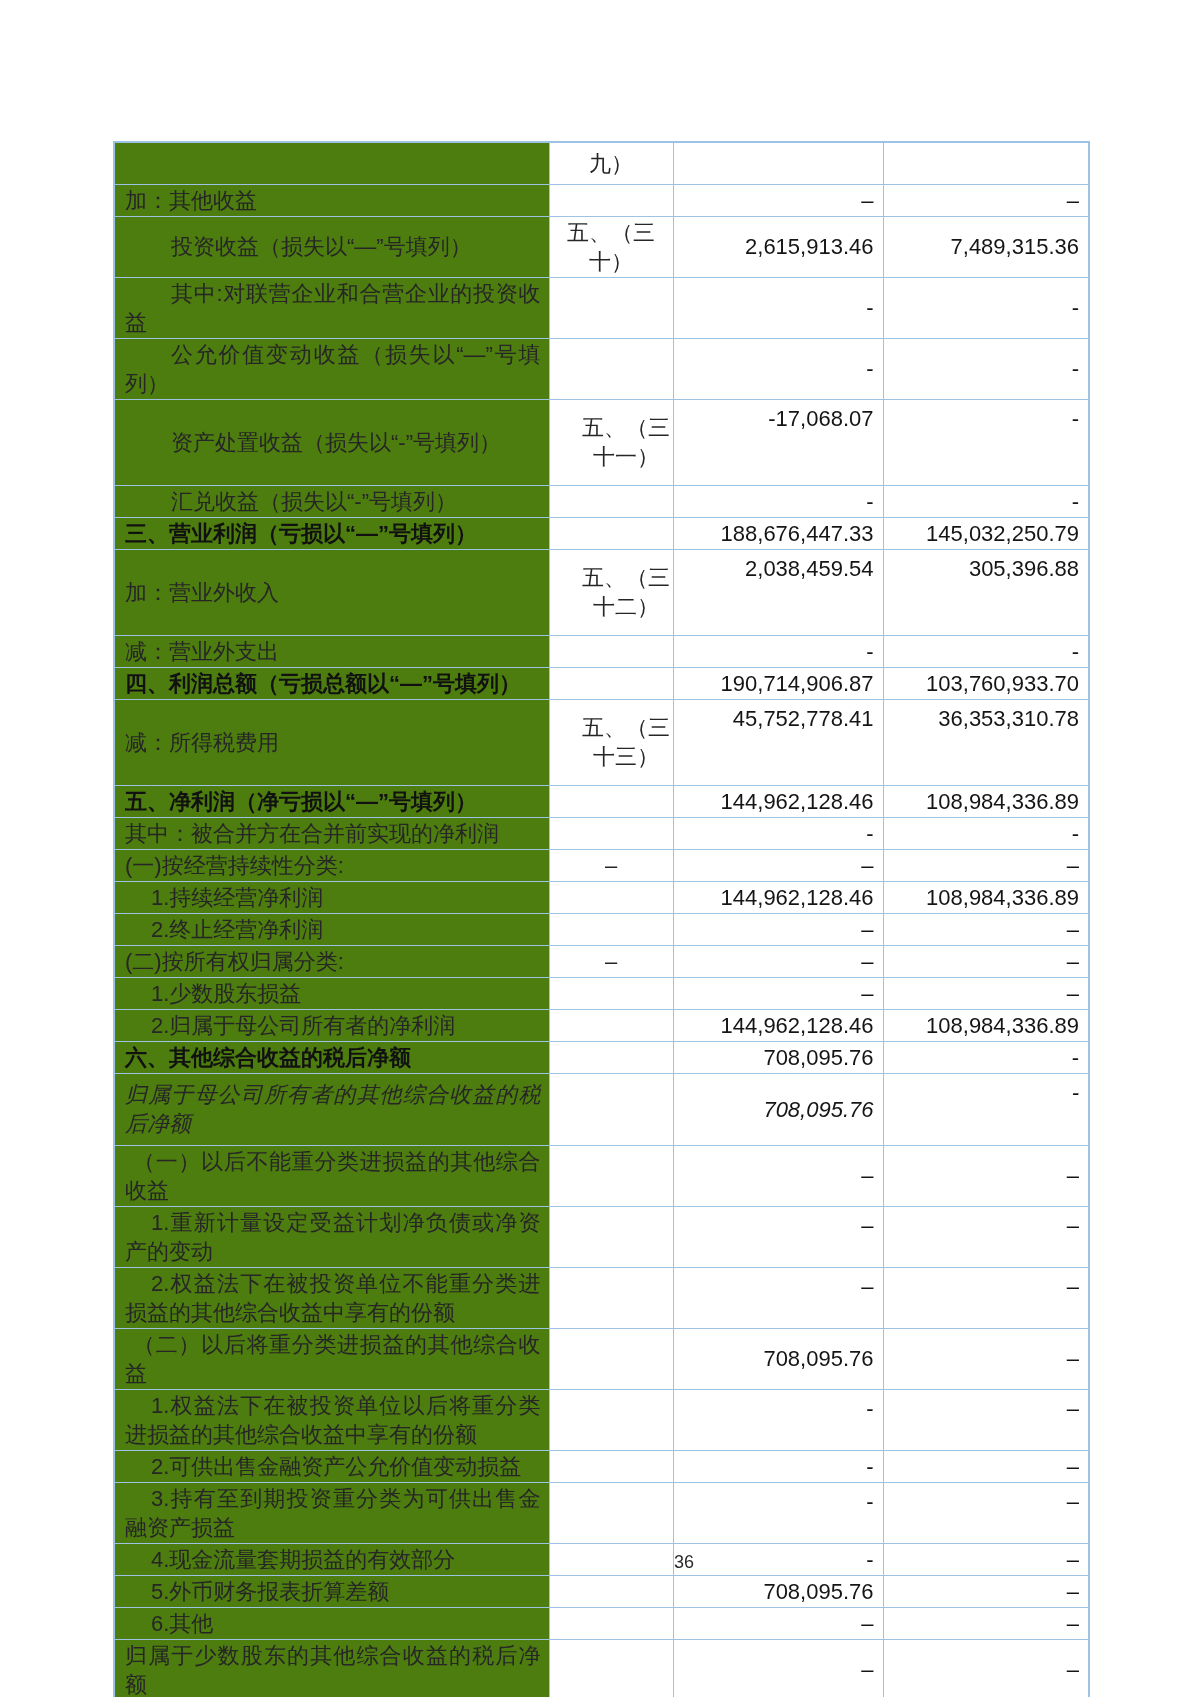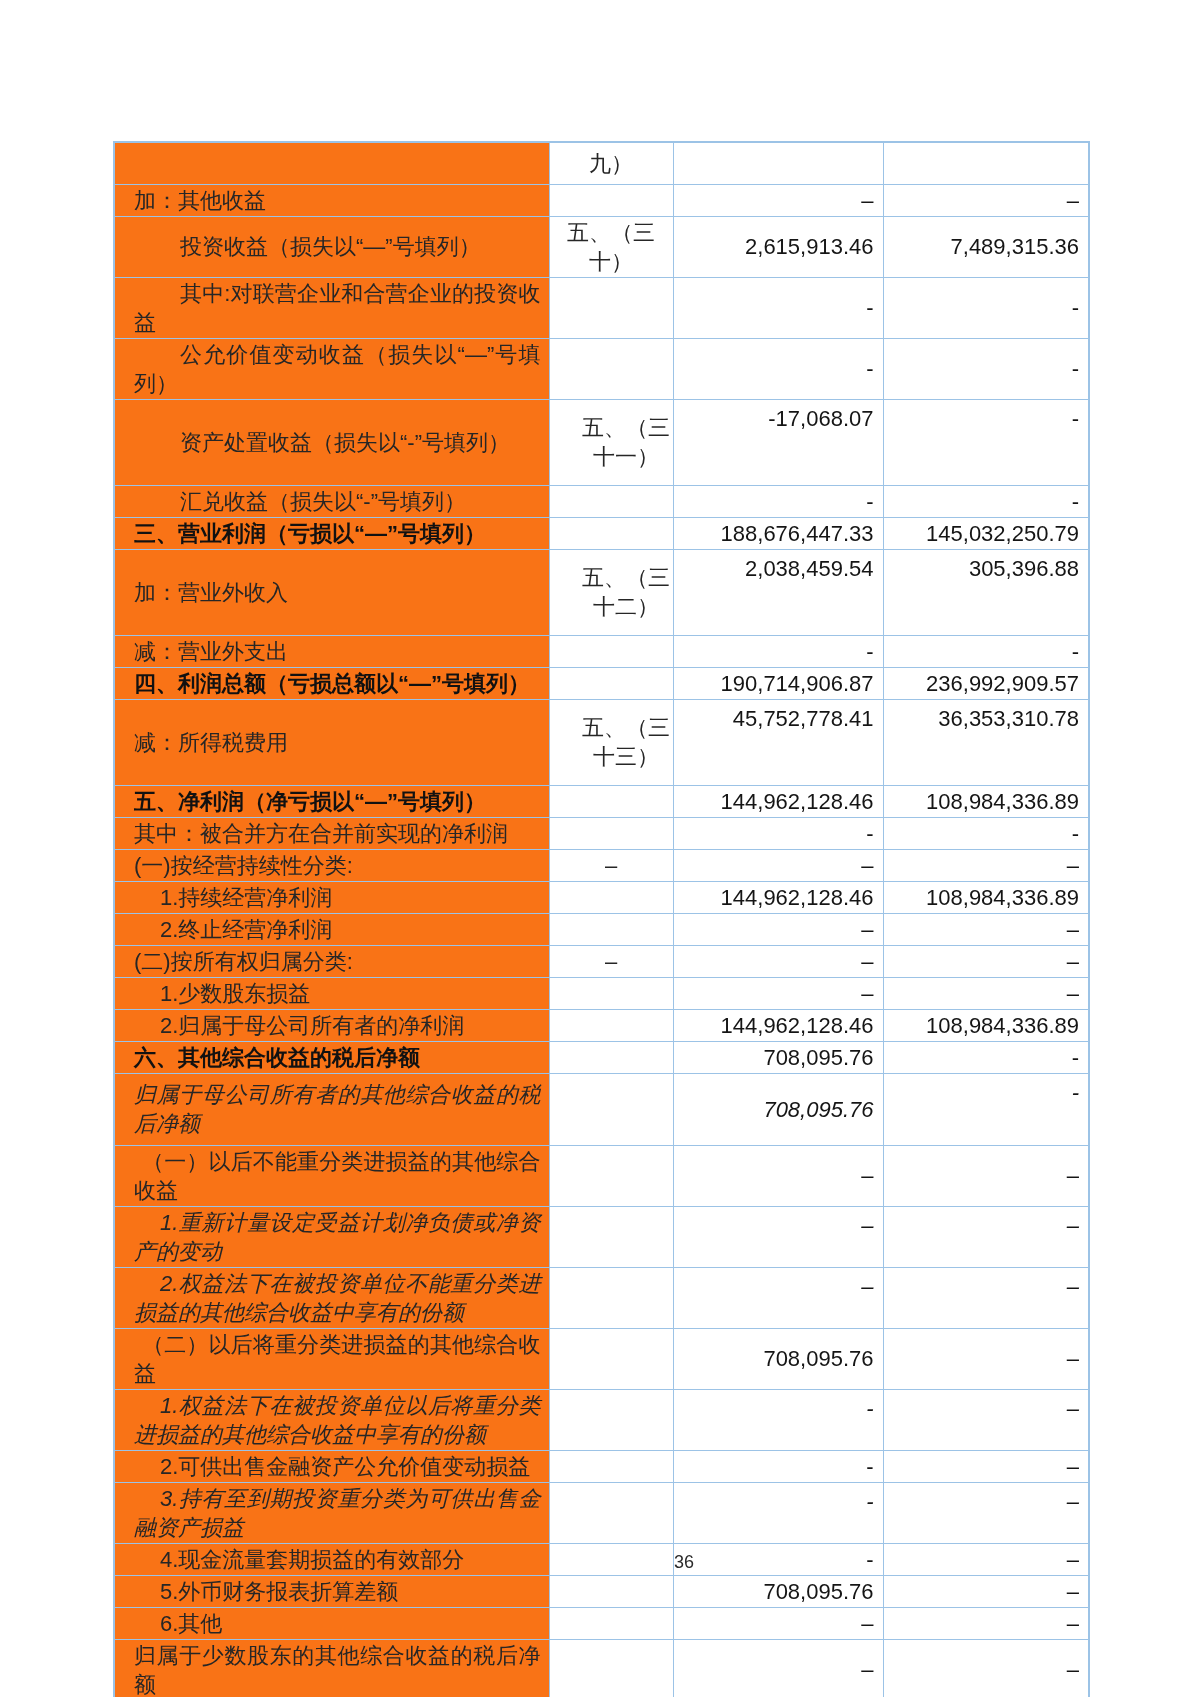--- a/index.html
+++ b/index.html
@@ -12,35 +12,35 @@
   table.fin{
     position:absolute;left:113px;top:141px;width:975px;
     border-collapse:collapse;table-layout:fixed;
     border:2px solid #9cc3e6;
   }
   table.fin td{
     border:1px solid #9cc3e6;vertical-align:middle;
     font-size:22px;line-height:29px;overflow:hidden;
   }
   .c-label{
-    background:#f97316;padding:1px 8px 1px 19px;text-align:justify;
+    background:#4d7c0f;padding:1px 8px 1px 10px;text-align:justify;
     color:#262626;
   }
   .c-note{
     text-align:center;padding:1px 2px;font-size:20px;color:#262626;
     line-height:30px;
   }
   .c-num{
     text-align:right;padding:1px 9px 1px 2px;font-size:21px;color:#151515;
     font-family:"Liberation Sans","DejaVu Sans",sans-serif;
   }
   tr.k-head{height:42px;}
   tr.k-std{height:30px;}
   tr.k-note2{height:86px;}
-  tr.k-label2{height:60px;font-style:italic;}
+  tr.k-label2{height:60px;}
   tr.k-total2{height:72px;font-style:italic;}
   tr.k-note2 .c-num, tr.k-label2 .c-num{vertical-align:top;padding-top:4px;margin-top:16px;}
   tr.k-note2 .c-note{vertical-align:middle;padding-left:32px;}
   tr.k-total2 .c-prior{vertical-align:top;padding-top:4px;}
   tr.bold .c-label{font-weight:bold;color:#111;}
   .lvl0{text-indent:0;}
   .lvl1{text-indent:8px;margin-top:45px;}
   .lvl2{text-indent:26px;}
   .lvl3{text-indent:46px;}
   .footer{
@@ -118,21 +118,21 @@
         <tr class="k-std">
           <td class="c-label lvl0">减：营业外支出</td>
           <td class="c-note"></td>
           <td class="c-num c-cur">-</td>
           <td class="c-num c-prior">-</td>
         </tr>
         <tr class="k-std bold">
           <td class="c-label lvl0">四、利润总额（亏损总额以“—”号填列）</td>
           <td class="c-note"></td>
           <td class="c-num c-cur">190,714,906.87</td>
-          <td class="c-num c-prior">236,992,909.57</td>
+          <td class="c-num c-prior">103,760,933.70</td>
         </tr>
         <tr class="k-note2">
           <td class="c-label lvl0">减：所得税费用</td>
           <td class="c-note">五、（三十三）</td>
           <td class="c-num c-cur">45,752,778.41</td>
           <td class="c-num c-prior">36,353,310.78</td>
         </tr>
         <tr class="k-std bold">
           <td class="c-label lvl0">五、净利润（净亏损以“—”号填列）</td>
           <td class="c-note"></td>

